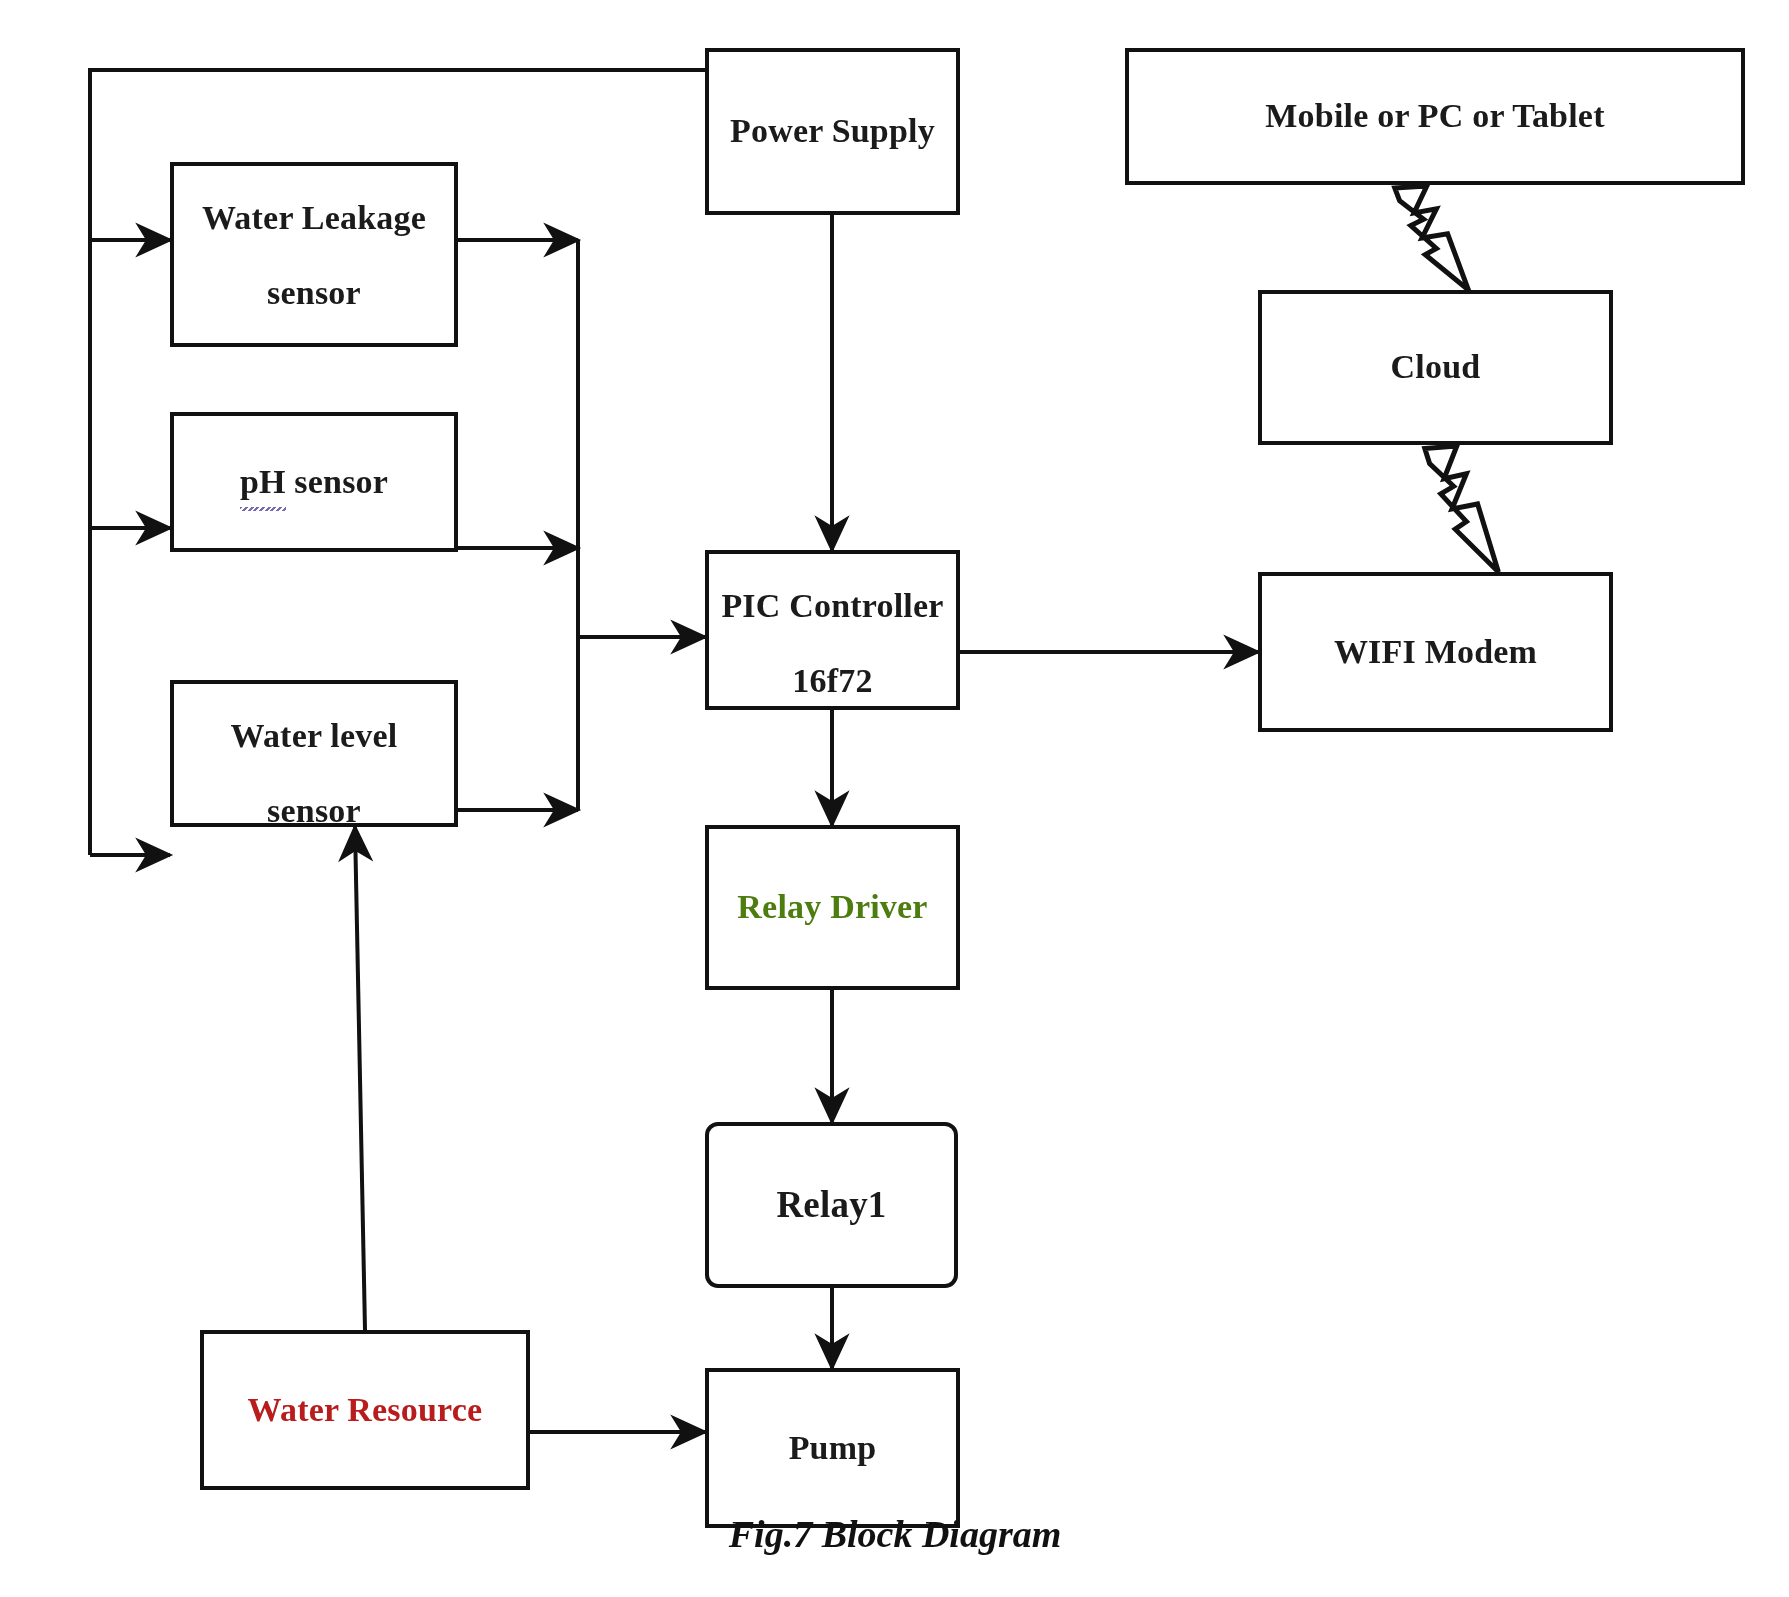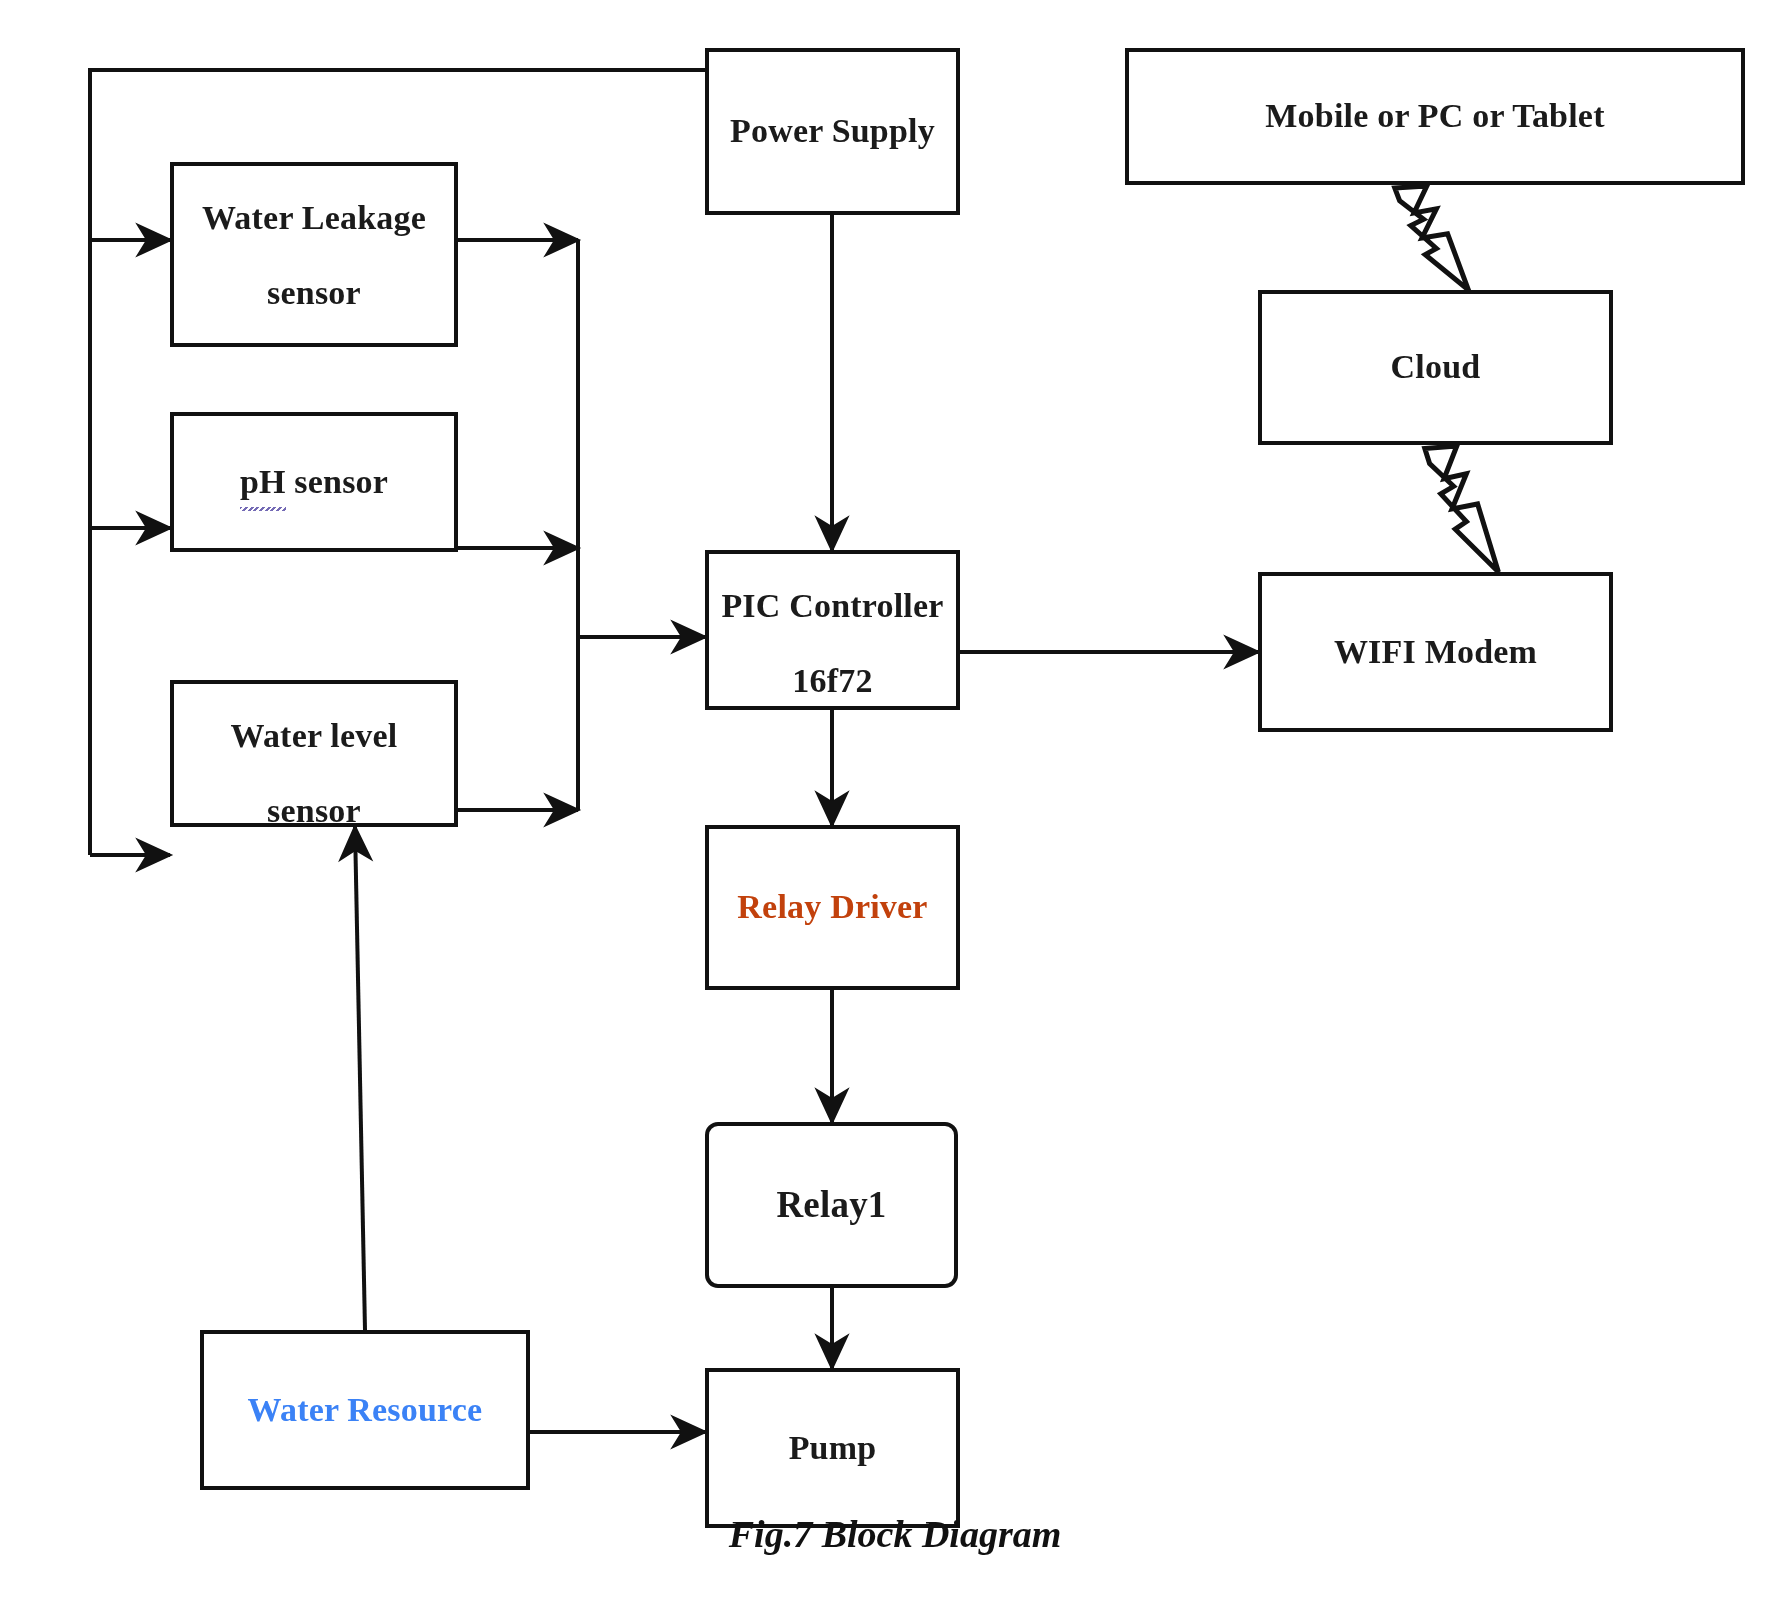--- a/index.html
+++ b/index.html
@@ -119,30 +119,30 @@
         <span class="ln">Water level</span>
         <span class="ln">sensor</span>
       </div>
       <div class="node" style="left: 705px; top: 48px; width: 255px; height: 167px; font-size: 34px; border-color: rgb(17, 17, 17); color: rgb(27, 27, 27);">
         <span class="ln">Power Supply</span>
       </div>
       <div class="node two-line" style="left: 705px; top: 550px; width: 255px; height: 160px; font-size: 34px; border-color: rgb(17, 17, 17); color: rgb(27, 27, 27);">
         <span class="ln">PIC Controller</span>
         <span class="ln">16f72</span>
       </div>
-      <div class="node" style="left: 705px; top: 825px; width: 255px; height: 165px; font-size: 34px; border-color: rgb(17, 17, 17); color: #c2410c;">
+      <div class="node" style="left: 705px; top: 825px; width: 255px; height: 165px; font-size: 34px; border-color: rgb(17, 17, 17); color: #4d7c0f;">
         <span class="ln">Relay Driver</span>
       </div>
       <div class="node" style="left: 705px; top: 1122px; width: 253px; height: 166px; font-size: 37px; border-color: rgb(17, 17, 17); color: rgb(27, 27, 27); border-radius: 13px;">
         <span class="ln">Relay1</span>
       </div>
       <div class="node" style="left: 705px; top: 1368px; width: 255px; height: 160px; font-size: 34px; border-color: rgb(17, 17, 17); color: rgb(27, 27, 27); justify-content: center;">
         <span class="ln">Pump</span>
       </div>
-      <div class="node" style="left: 200px; top: 1330px; width: 330px; height: 160px; font-size: 34px; border-color: rgb(17, 17, 17); color: #3b82f6;">
+      <div class="node" style="left: 200px; top: 1330px; width: 330px; height: 160px; font-size: 34px; border-color: rgb(17, 17, 17); color: #b91c1c;">
         <span class="ln">Water Resource</span>
       </div>
       <div class="node" style="left: 1125px; top: 48px; width: 620px; height: 137px; font-size: 34px; border-color: rgb(17, 17, 17); color: rgb(27, 27, 27);">
         <span class="ln">Mobile or PC or  Tablet</span>
       </div>
       <div class="node" style="left: 1258px; top: 290px; width: 355px; height: 155px; font-size: 34px; border-color: rgb(17, 17, 17); color: rgb(27, 27, 27);">
         <span class="ln">Cloud</span>
       </div>
       <div class="node" style="left: 1258px; top: 572px; width: 355px; height: 160px; font-size: 34px; border-color: rgb(17, 17, 17); color: rgb(27, 27, 27);">
         <span class="ln">WIFI Modem</span>

